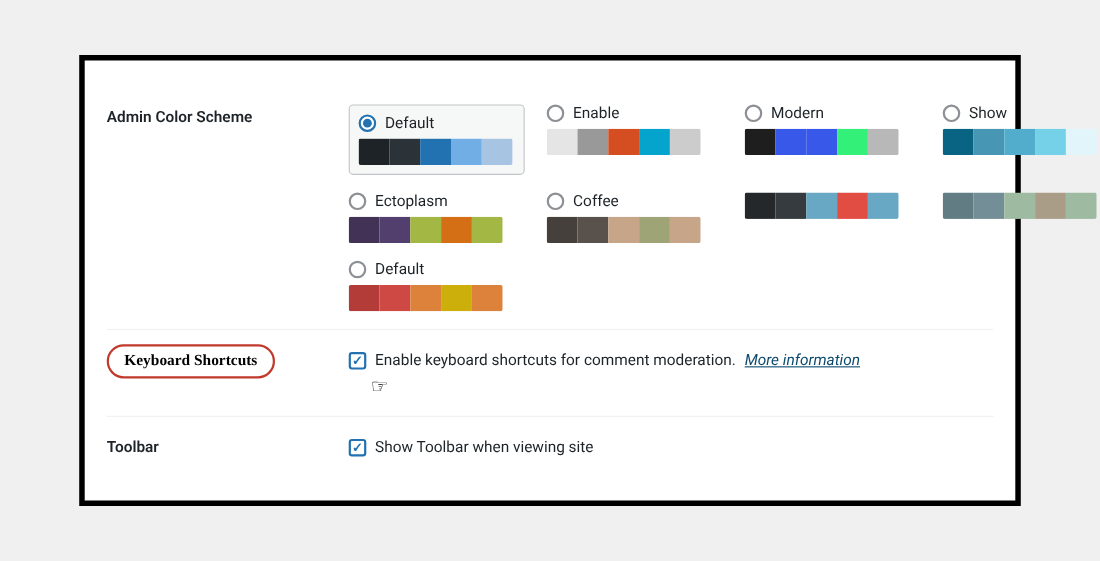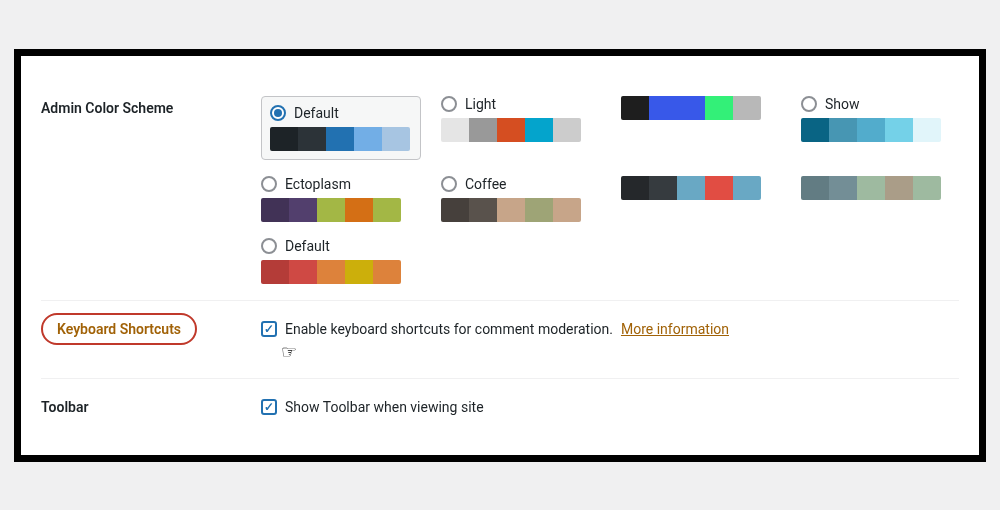--- a/index.html
+++ b/index.html
@@ -7,22 +7,22 @@
       font-family: -apple-system, BlinkMacSystemFont, "Segoe UI", Roboto, sans-serif;
       background: #f0f0f1;
       display: flex;
       align-items: center;
       justify-content: center;
       min-height: 100vh;
       padding: 0;
     }
     .container {
       background: #fff;
-      border: 7px solid #000000;
-      width: 972px;
+      border: 5px solid #000000;
+      width: 856px;
       padding: 24px 20px 24px 20px;
     }
     .setting-row {
       display: flex;
       align-items: flex-start;
       padding: 16px 0;
       border-bottom: 1px solid #f0f0f1;
     }
     .setting-row:last-child {
       border-bottom: none;
@@ -33,22 +33,23 @@
       font-size: 14px;
       font-weight: 600;
       color: #1d2327;
       padding-top: 4px;
       padding-right: 20px;
     }
     .setting-label.highlighted {
       border: 2px solid #c0392b;
       border-radius: 20px;
       padding: 6px 14px;
-      color: #a16207;
+      color: #000000;
       font-weight: 600;
+      font-family: Liberation Serif, serif;
     }
     .setting-content {
       flex: 1;
     }
     
     .color-scheme-grid {
       display: grid;
       grid-template-columns: repeat(4, 160px);
       gap: 16px 20px;
     }
@@ -130,23 +131,24 @@
       background: #fff;
       border-color: #2271b1;
     }
     .checkmark {
       color: #2271b1;
       font-size: 12px;
       font-weight: bold;
       line-height: 1;
     }
     .more-info-link {
-      color: #a16207;
+      color: #0c4a6e;
       text-decoration: underline;
       cursor: pointer;
+      font-style: italic;
     }
     .cursor-pointer {
       display: inline-block;
       margin-top: 4px;
       margin-left: 20px;
       font-size: 18px;
     }
   </style>
 </head>
 <body>
@@ -167,31 +169,35 @@
               <div class="swatch" style="background: rgb(29, 35, 39);"></div>
               <div class="swatch" style="background: rgb(44, 51, 56);"></div>
               <div class="swatch" style="background: rgb(34, 113, 177);"></div>
               <div class="swatch" style="background: rgb(114, 174, 230);"></div>
               <div class="swatch" style="background: rgb(167, 197, 226);"></div>
             </div>
           </div>
           <div class="scheme-item">
             <div class="scheme-label-row">
               <div class="scheme-radio"></div>
-              <span>Light</span>
+              <span>Enable</span>
             </div>
             <div class="color-swatches">
               <div class="swatch" style="background: rgb(229, 229, 229);"></div>
               <div class="swatch" style="background: rgb(153, 153, 153);"></div>
               <div class="swatch" style="background: rgb(213, 78, 33);"></div>
               <div class="swatch" style="background: rgb(4, 164, 204);"></div>
               <div class="swatch" style="background: rgb(204, 204, 204);"></div>
             </div>
           </div>
           <div class="scheme-item">
+            <div class="scheme-label-row">
+              <div class="scheme-radio"></div>
+              <span>Modern</span>
+            </div>
             <div class="color-swatches">
               <div class="swatch" style="background: rgb(30, 30, 30);"></div>
               <div class="swatch" style="background: rgb(56, 88, 233);"></div>
               <div class="swatch" style="background: rgb(56, 88, 233);"></div>
               <div class="swatch" style="background: rgb(51, 240, 120);"></div>
               <div class="swatch" style="background: rgb(184, 184, 184);"></div>
             </div>
           </div>
           <div class="scheme-item">
             <div class="scheme-label-row">

